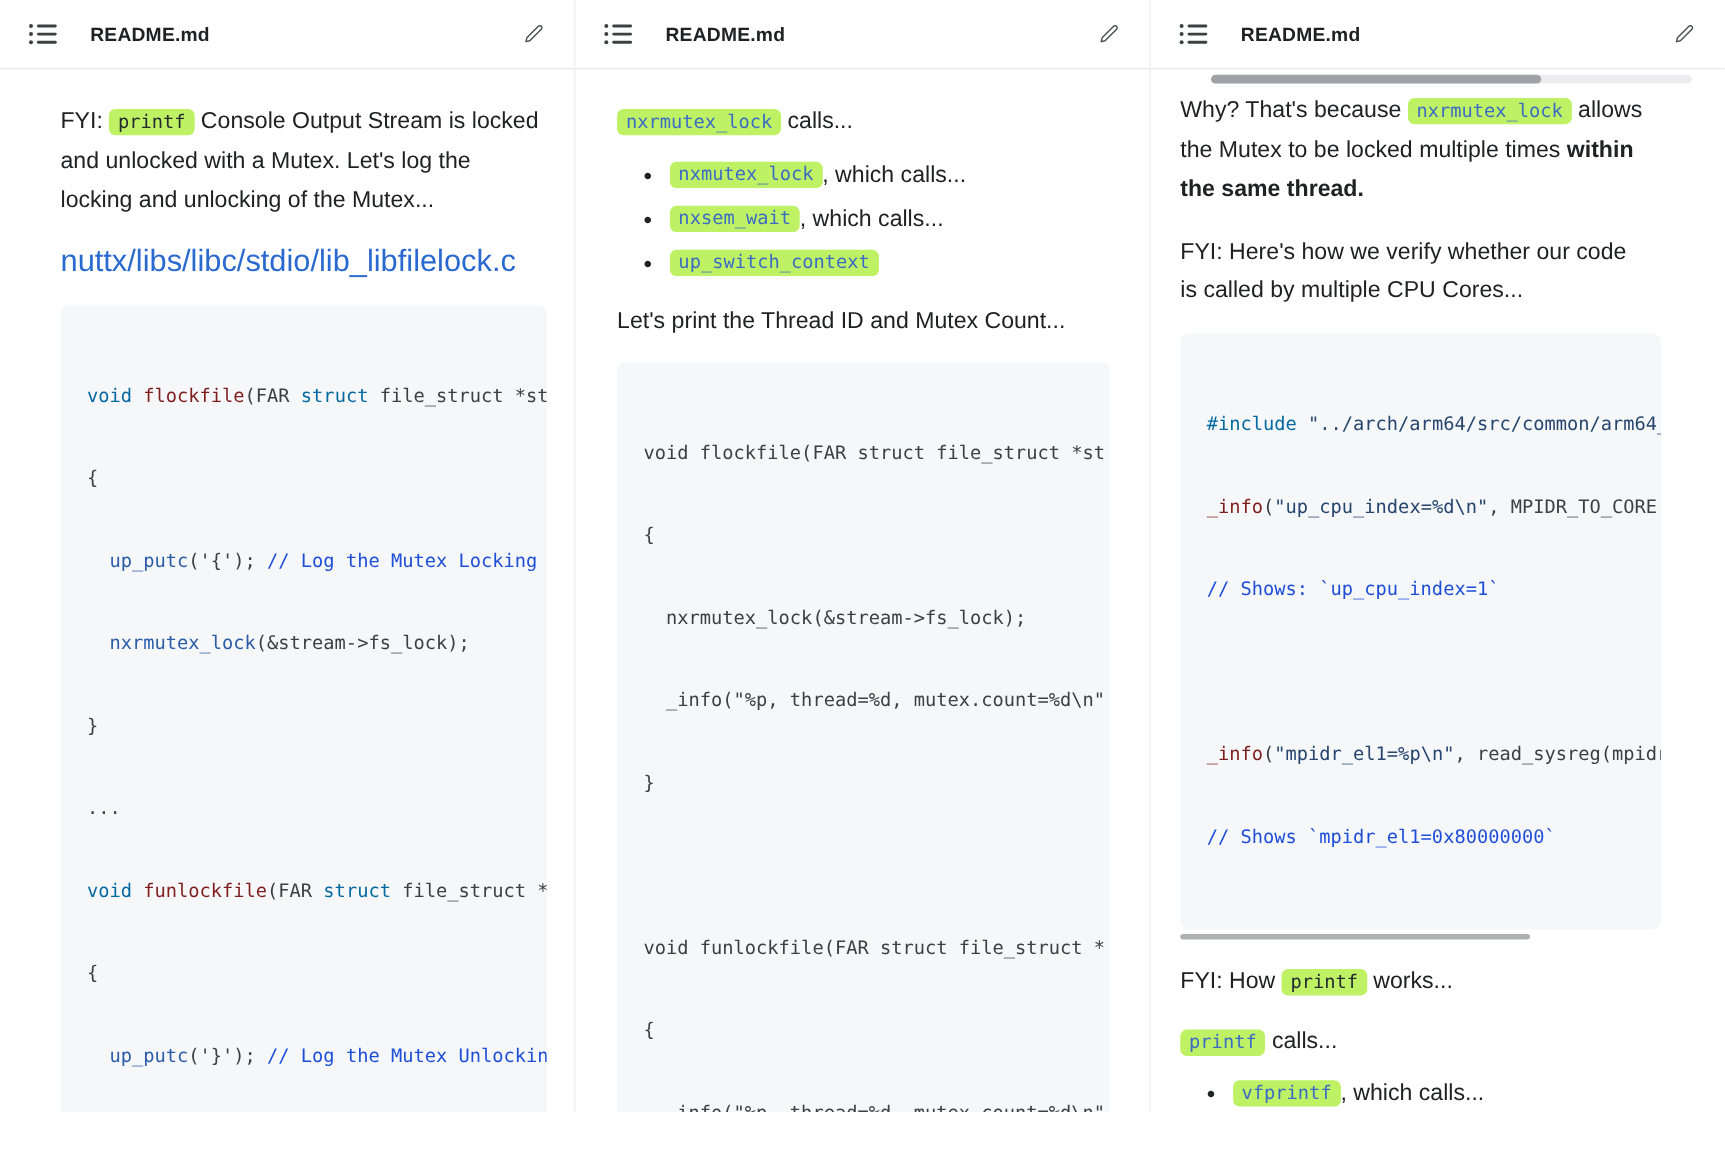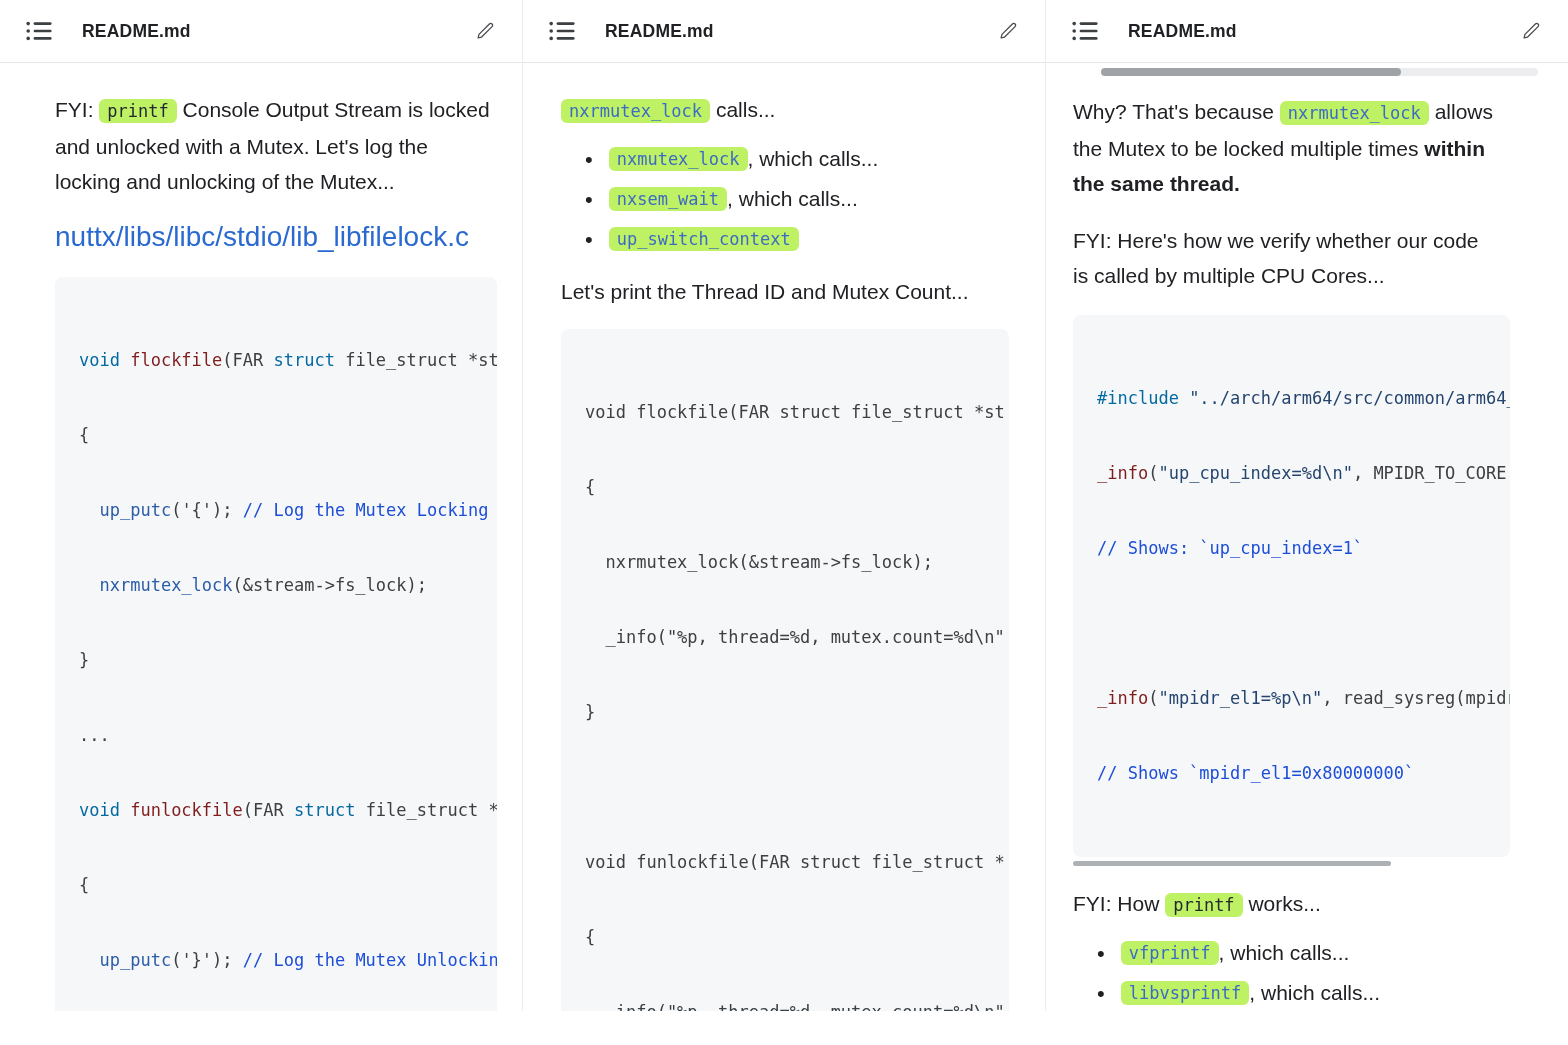--- a/index.html
+++ b/index.html
@@ -164,36 +164,37 @@
         <svg width="22" height="22" viewBox="0 0 24 24" fill="none" stroke="#494c50" stroke-width="1.4" stroke-linejoin="round" stroke-linecap="round">
             <path d="M4.5 19.5l.9-3.8L16.8 4.3a2 2 0 0 1 2.9 2.9L8.3 18.6l-3.8.9z"></path>
           </svg>
       </span>
     </header>
     <div class="content" style="padding-top:5px">
       <div class="track" style="width:437px;margin-left:28px">
           <div class="thumb" style="width:300px"></div>
         </div>
 
-      <p class="para mb22" style="margin-top:18px"><span>Why? That's because </span><code class="pill link">nxrmutex_lock</code><span> allows the Mutex to be locked multiple times </span><strong>within the same thread.</strong></p>
+      <p class="para mb22" style="margin-top:6px"><span>Why? That's because </span><code class="pill link">nxrmutex_lock</code><span> allows the Mutex to be locked multiple times </span><strong>within the same thread.</strong></p>
 
       <p class="para mb22">FYI: Here's how we verify whether our code is called by multiple CPU Cores...</p>
 
       <div class="cb">
         <div class="cl"><span class="k">#include</span><span class="s"> "../arch/arm64/src/common/arm64_</span></div>
         <div class="cl"><span class="fn">_info</span><span>(</span><span class="s">"up_cpu_index=%d\n"</span><span>, MPIDR_TO_CORE(</span></div>
         <div class="cl cm">// Shows: `up_cpu_index=1`</div>
         <div class="cl"></div>
         <div class="cl"><span class="fn">_info</span><span>(</span><span class="s">"mpidr_el1=%p\n"</span><span>, read_sysreg(mpidr</span></div>
         <div class="cl cm">// Shows `mpidr_el1=0x80000000`</div>
       </div>
       <div class="sb mb20" style="width:318px"></div>
 
       <p class="para mb18"><span>FYI: How </span><code class="pill">printf</code><span> works...</span></p>
 
+      <p class="para mb16"><code class="pill link">printf</code><span> calls...</span></p>
 
       <ul class="blist mb18">
         <li>
             <code class="pill link">vfprintf</code>
             <span>, which calls...</span>
           </li>
         <li>
             <code class="pill link">libvsprintf</code>
             <span>, which calls...</span>
           </li>

